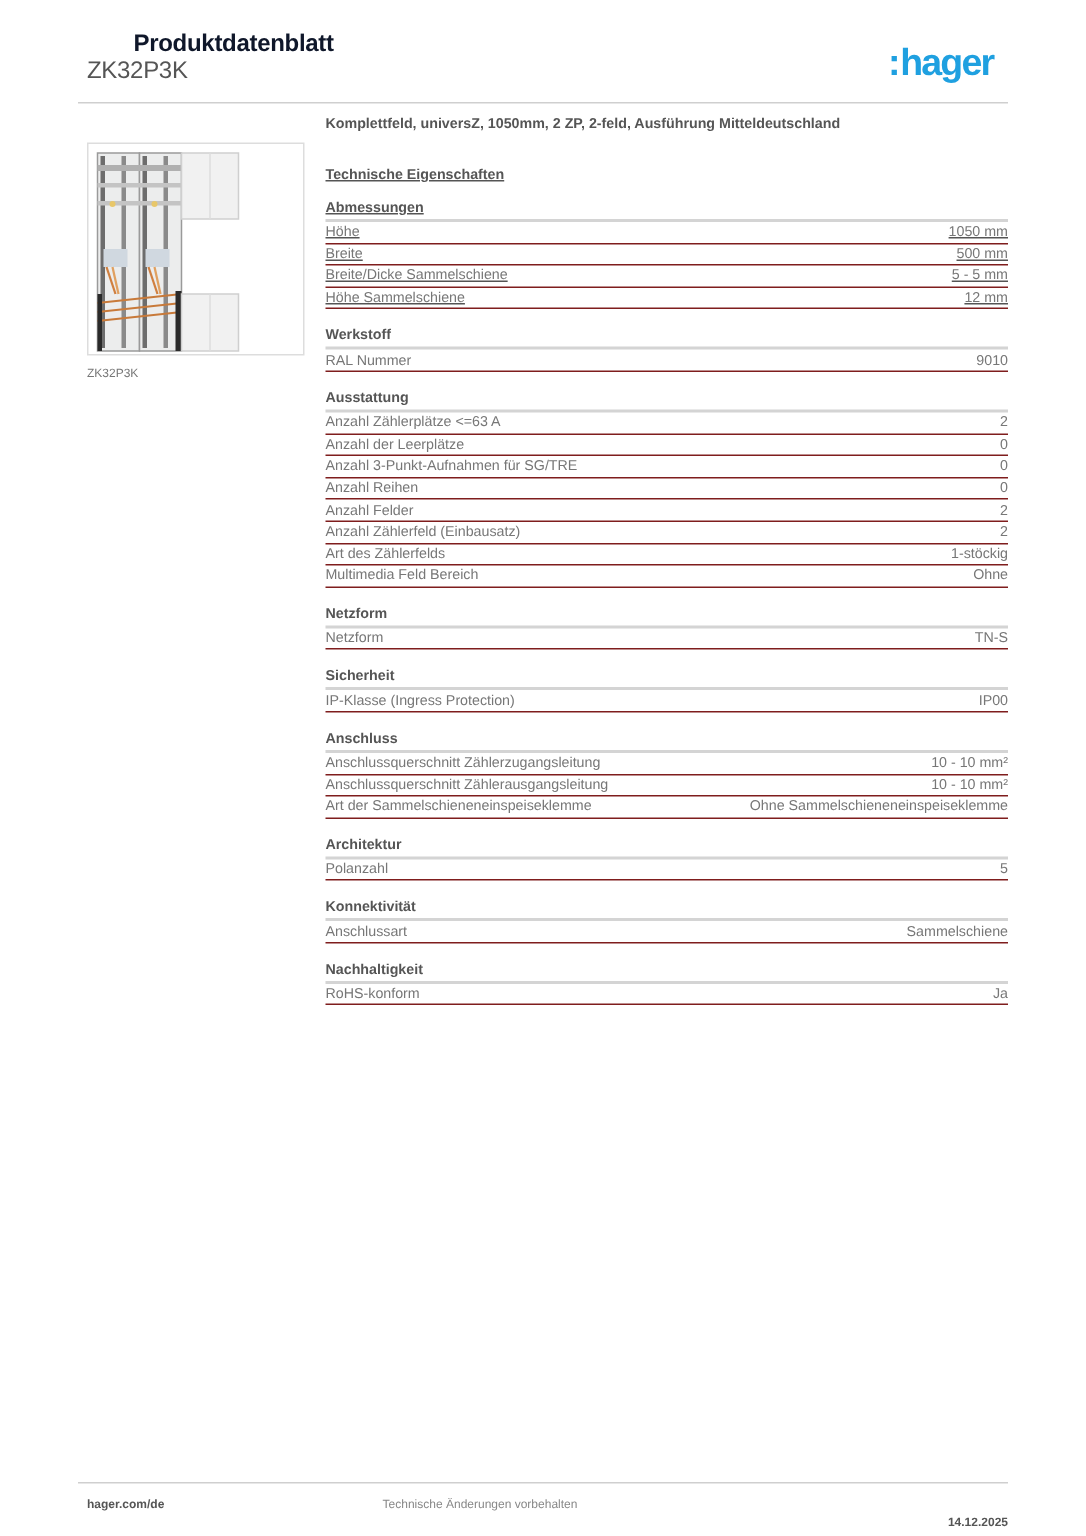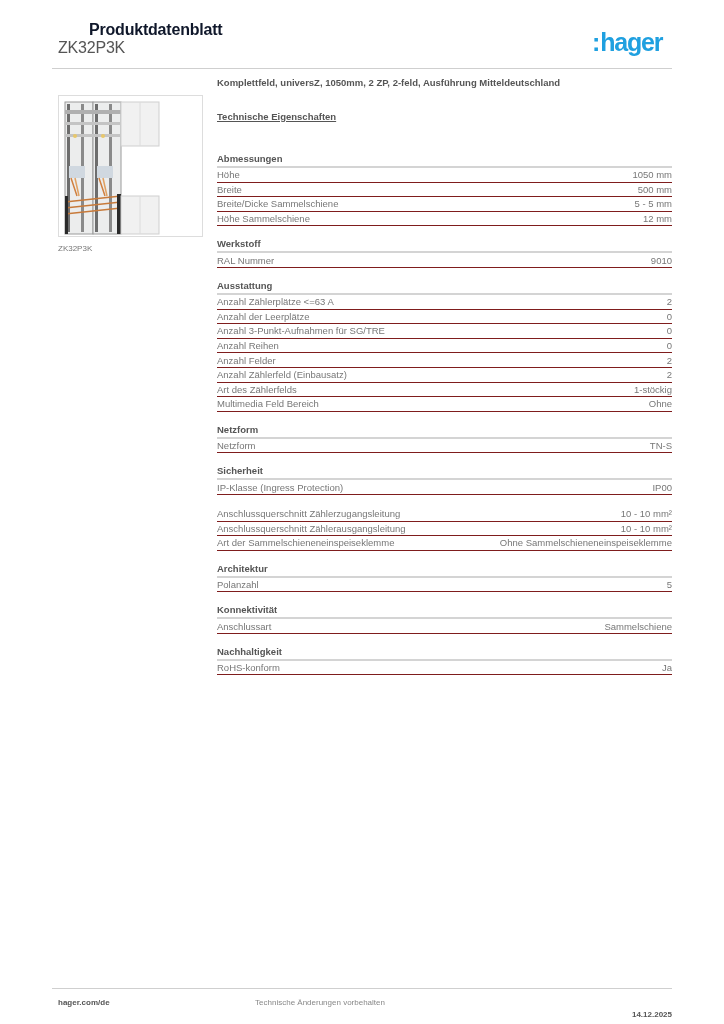--- a/index.html
+++ b/index.html
@@ -34,21 +34,21 @@
   .main {
     position: absolute; left: 217px; top: 77px; width: 455px;
   }
   .product-desc {
     font-size: 9.5px; font-weight: bold; color: #555; height: 14px; line-height: 12px;
   }
   .tech-title {
     font-size: 9.5px; font-weight: bold; color: #555; margin-top: 20px; height: 14px; line-height: 12px; text-decoration: underline;
   }
   .section { margin-top: 12px; }
-  .section.first { margin-top: 28px; }
+  .section.first { margin-top: 8px; text-decoration: underline; }
   .section-title {
     font-size: 9.5px; font-weight: bold; color: #555; height: 12px; line-height: 12px;
     border-bottom: 2px solid #d4d4d4; padding-bottom: 1px;
   }
   .row {
     display: flex; justify-content: space-between; align-items: center;
     font-size: 9.5px; color: #777; height: 13.6px; line-height: 13px;
     border-bottom: 1px solid #7f1d1d;
   }
   .row .value { text-align: right; }
@@ -188,20 +188,21 @@
 
   <div class="section">
     <div class="section-title">Sicherheit</div>
     <div class="row">
         <span>IP-Klasse (Ingress Protection)</span>
         <span class="value">IP00</span>
       </div>
   </div>
 
   <div class="section">
+    <div class="section-title">Anschluss</div>
     <div class="row">
         <span>Anschlussquerschnitt Zählerzugangsleitung</span>
         <span class="value">10 - 10 mm²</span>
       </div>
     <div class="row">
         <span>Anschlussquerschnitt Zählerausgangsleitung</span>
         <span class="value">10 - 10 mm²</span>
       </div>
     <div class="row">
         <span>Art der Sammelschieneneinspeiseklemme</span>

